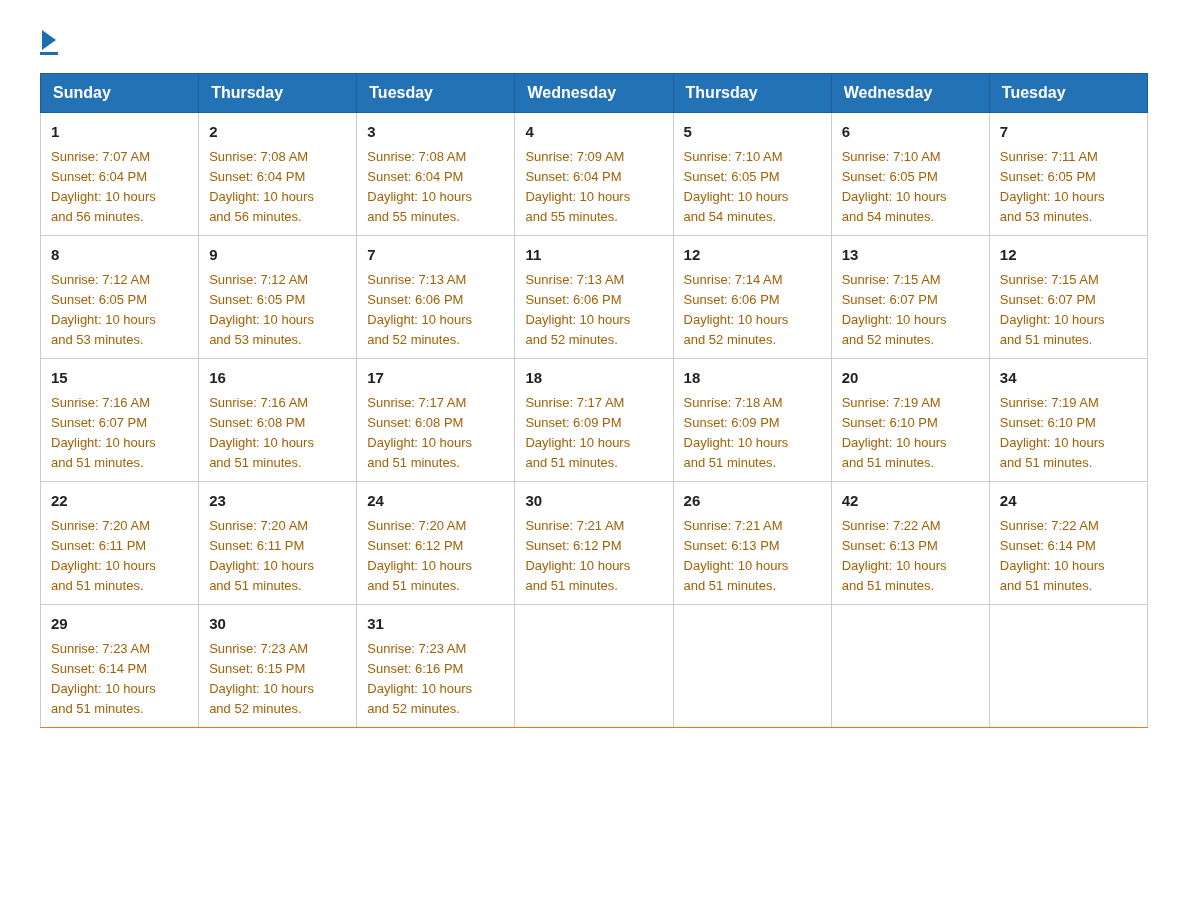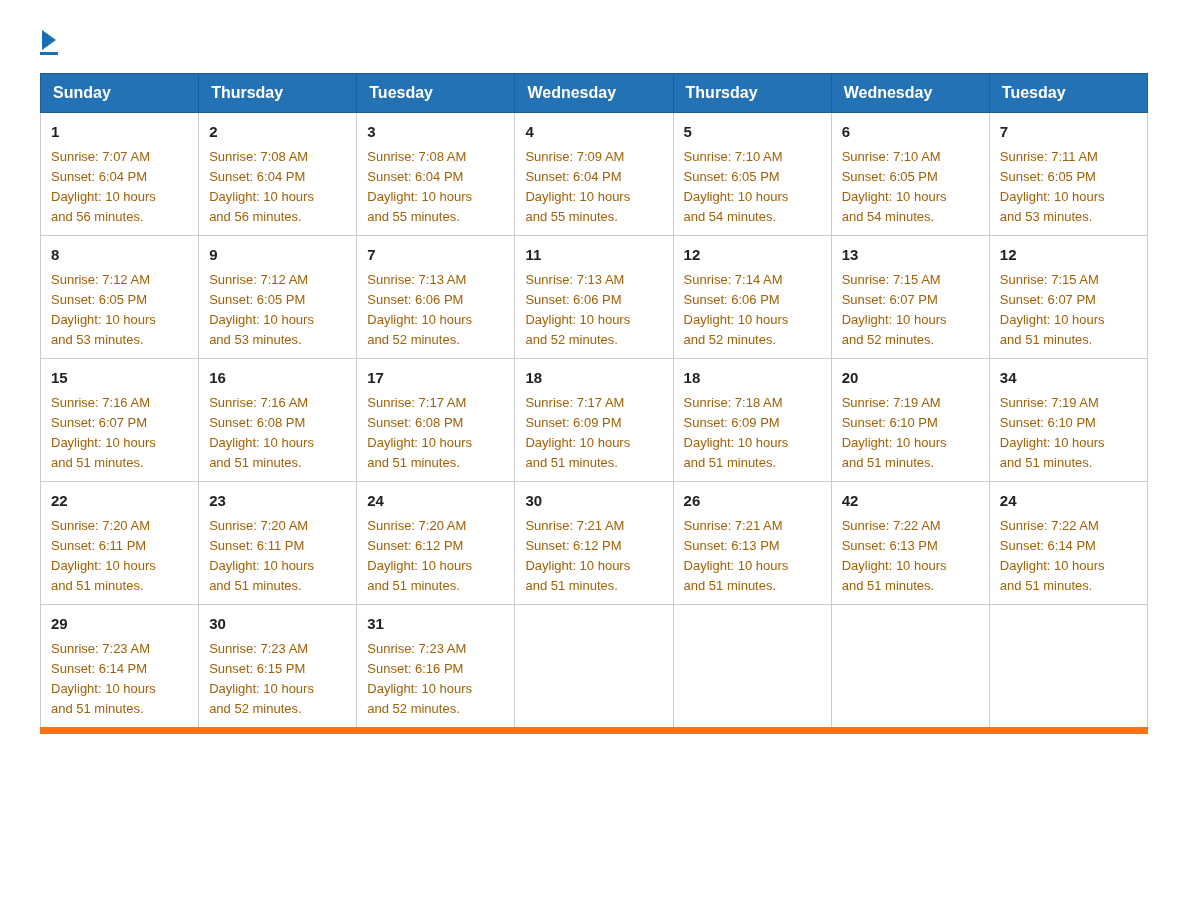--- a/index.html
+++ b/index.html
@@ -97,21 +97,21 @@
     }
     .day-info {
       font-size: 13px;
       color: #a16207;
       line-height: 1.55;
     }
     .empty-cell {
       background: #fff;
     }
     tr td { border-bottom: 2px solid #2272b5; }
-    tr:last-child td { border-bottom: 7px solid #f97316; }
+    tr:last-child td { border-bottom: 1px solid #f97316; }
   </style>
 </head>
 <body>
 
 <div class="header">
   <div class="logo">
     <div class="logo-text">
       <span class="logo-general"></span>
       <span class="logo-arrow"></span>
       <span class="logo-blue"></span>

